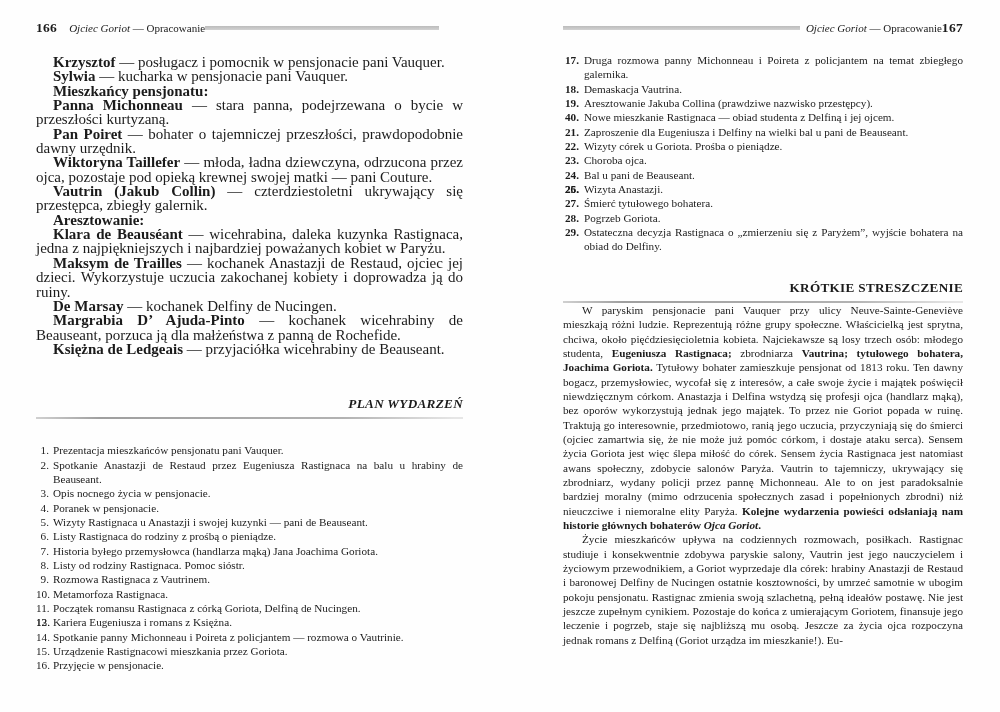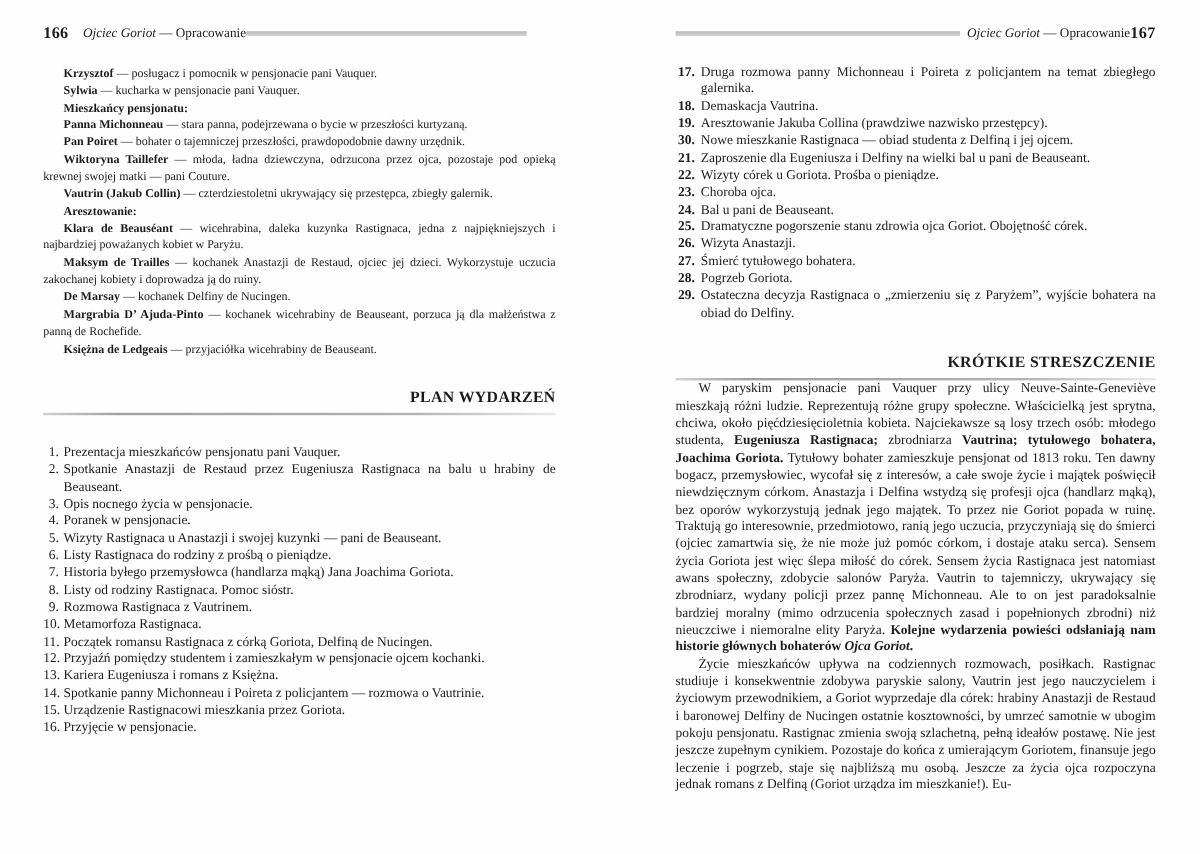--- a/index.html
+++ b/index.html
@@ -25,31 +25,31 @@
   .headbar {
     height: 4px; width: 237px;
     background: linear-gradient(to bottom, #bcbcbc, #d2d2d2);
   }
   .running-head.left .headbar { margin-left: auto; margin-right: 24px; }
 
   
   .characters { margin-top: 20px; }
   .char-entry {
     margin: 0;
-    font-size: 10px; line-height: 14.35px;
+    font-size: 15px; line-height: 14.35px;
     text-align: justify;
     text-indent: 17px;
   }
 
   
   .section-heading {
     margin: 0; text-align: right;
     font-size: 13.2px; font-weight: bold; letter-spacing: .3px;
   }
-  .page-left  .section-heading { margin-top: 24px; }
+  .page-left  .section-heading { margin-top: 40px; font-style: italic; }
   .page-right .section-heading { margin-top: 26px; }
   .heading-rule {
     height: 2px; margin-top: 5px;
     background: linear-gradient(to right, #d0d0d0, #9f9f9f 15%, #b2b2b2 72%, #e6e6e6 98%);
   }
 
   
   .plan-list { margin: 0; padding: 0; list-style: none;
     font-size: 11.2px; line-height: 14.35px; }
   .plan-list li { position: relative; margin: 0; text-align: justify; }
@@ -105,45 +105,45 @@
         <li><span class="num">2.</span><span class="txt">Spotkanie Anastazji de Restaud przez Eugeniusza Rastignaca na balu u hrabiny de Beauseant.</span></li>
         <li><span class="num">3.</span><span class="txt">Opis nocnego życia w pensjonacie.</span></li>
         <li><span class="num">4.</span><span class="txt">Poranek w pensjonacie.</span></li>
         <li><span class="num">5.</span><span class="txt">Wizyty Rastignaca u Anastazji i swojej kuzynki — pani de Beauseant.</span></li>
         <li><span class="num">6.</span><span class="txt">Listy Rastignaca do rodziny z prośbą o pieniądze.</span></li>
         <li><span class="num">7.</span><span class="txt">Historia byłego przemysłowca (handlarza mąką) Jana Joachima Goriota.</span></li>
         <li><span class="num">8.</span><span class="txt">Listy od rodziny Rastignaca. Pomoc sióstr.</span></li>
         <li><span class="num">9.</span><span class="txt">Rozmowa Rastignaca z Vautrinem.</span></li>
         <li><span class="num">10.</span><span class="txt">Metamorfoza Rastignaca.</span></li>
         <li><span class="num">11.</span><span class="txt">Początek romansu Rastignaca z córką Goriota, Delfiną de Nucingen.</span></li>
-        <li><span class="num">12.</span><span class="txt">Przyjaźń pomiędzy studentem i zamieszkałym w pensjonacie ojcem kochanki.</span></li>
+        <li><span class="num">12.</span></li>
         <li><span class="num">13.</span><span class="txt">Kariera Eugeniusza i romans z Księżna.</span></li>
         <li><span class="num">14.</span><span class="txt">Spotkanie panny Michonneau i Poireta z policjantem — rozmowa o Vautrinie.</span></li>
         <li><span class="num">15.</span><span class="txt">Urządzenie Rastignacowi mieszkania przez Goriota.</span></li>
         <li><span class="num">16.</span><span class="txt">Przyjęcie w pensjonacie.</span></li>
       </ol>
   </div>
 
   <div class="page page-right">
     <header class="running-head right">
       <span class="headbar"></span>
       <span class="runtitle"><i>Ojciec Goriot</i><span> — Opracowanie</span></span>
       <span class="pagenum">167</span>
     </header>
 
     <ol class="plan-list plan-right">
         <li><span class="num">17.</span><span class="txt">Druga rozmowa panny Michonneau i Poireta z policjantem na temat zbiegłego galernika.</span></li>
         <li><span class="num">18.</span><span class="txt">Demaskacja Vautrina.</span></li>
         <li><span class="num">19.</span><span class="txt">Aresztowanie Jakuba Collina (prawdziwe nazwisko przestępcy).</span></li>
-        <li><span class="num">30.</span><span class="txt">Nowe mieszkanie Rastignaca — obiad studenta z Delfiną i jej ojcem.</span></li>
+        <li><span class="num">40.</span><span class="txt">Nowe mieszkanie Rastignaca — obiad studenta z Delfiną i jej ojcem.</span></li>
         <li><span class="num">21.</span><span class="txt">Zaproszenie dla Eugeniusza i Delfiny na wielki bal u pani de Beauseant.</span></li>
         <li><span class="num">22.</span><span class="txt">Wizyty córek u Goriota. Prośba o pieniądze.</span></li>
         <li><span class="num">23.</span><span class="txt">Choroba ojca.</span></li>
         <li><span class="num">24.</span><span class="txt">Bal u pani de Beauseant.</span></li>
-        <li><span class="num">25.</span><span class="txt">Dramatyczne pogorszenie stanu zdrowia ojca Goriot. Obojętność córek.</span></li>
+        <li><span class="num">25.</span></li>
         <li><span class="num">26.</span><span class="txt">Wizyta Anastazji.</span></li>
         <li><span class="num">27.</span><span class="txt">Śmierć tytułowego bohatera.</span></li>
         <li><span class="num">28.</span><span class="txt">Pogrzeb Goriota.</span></li>
         <li><span class="num">29.</span><span class="txt">Ostateczna decyzja Rastignaca o „zmierzeniu się z Paryżem”, wyjście bohatera na obiad do Delfiny.</span></li>
       </ol>
 
     <h2 class="section-heading">KRÓTKIE STRESZCZENIE</h2>
     <div class="heading-rule"></div>
 
     <section class="summary">

